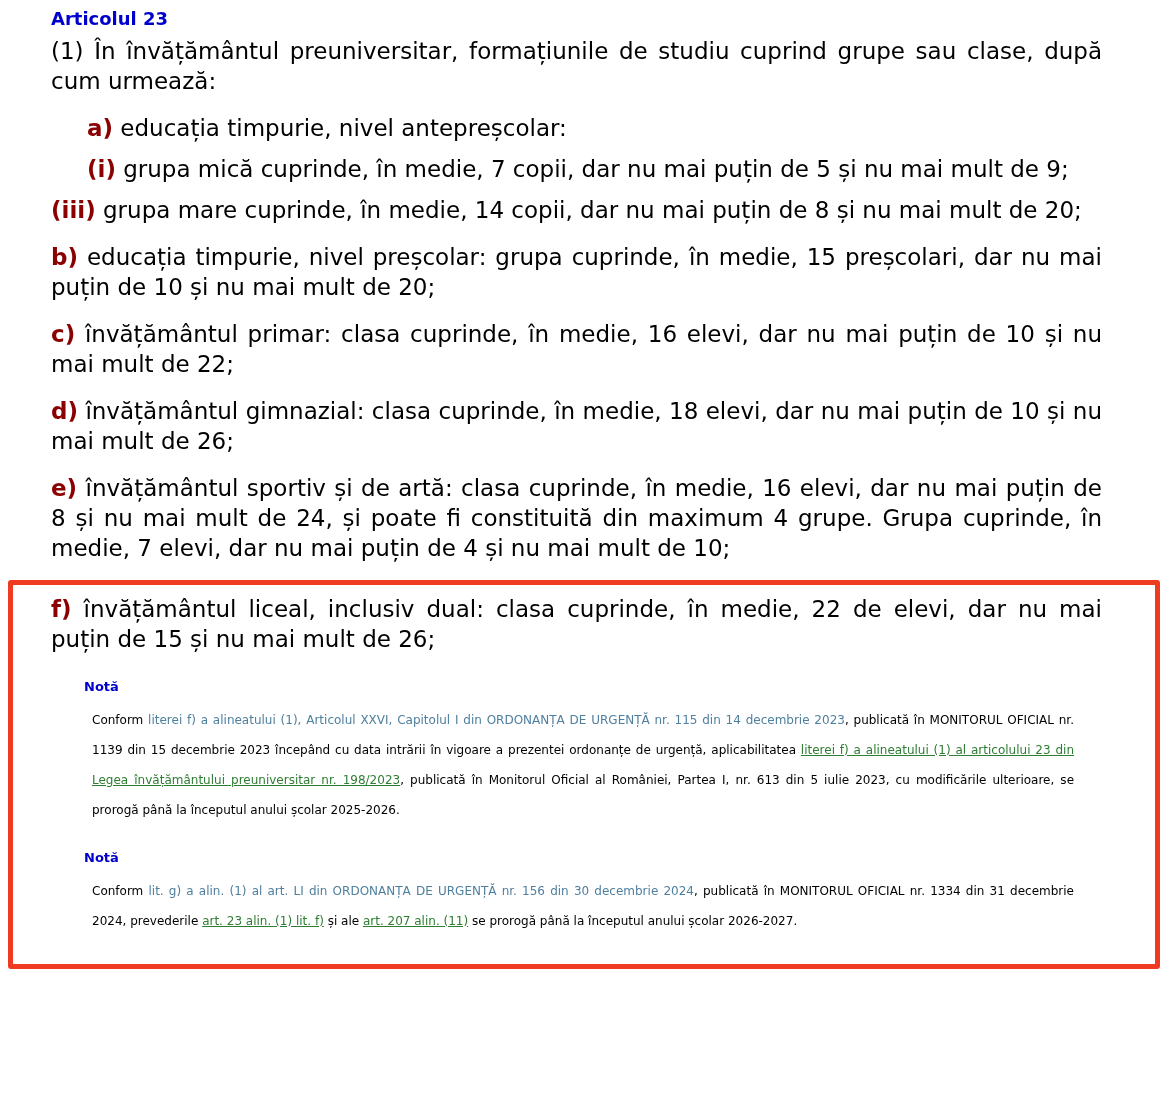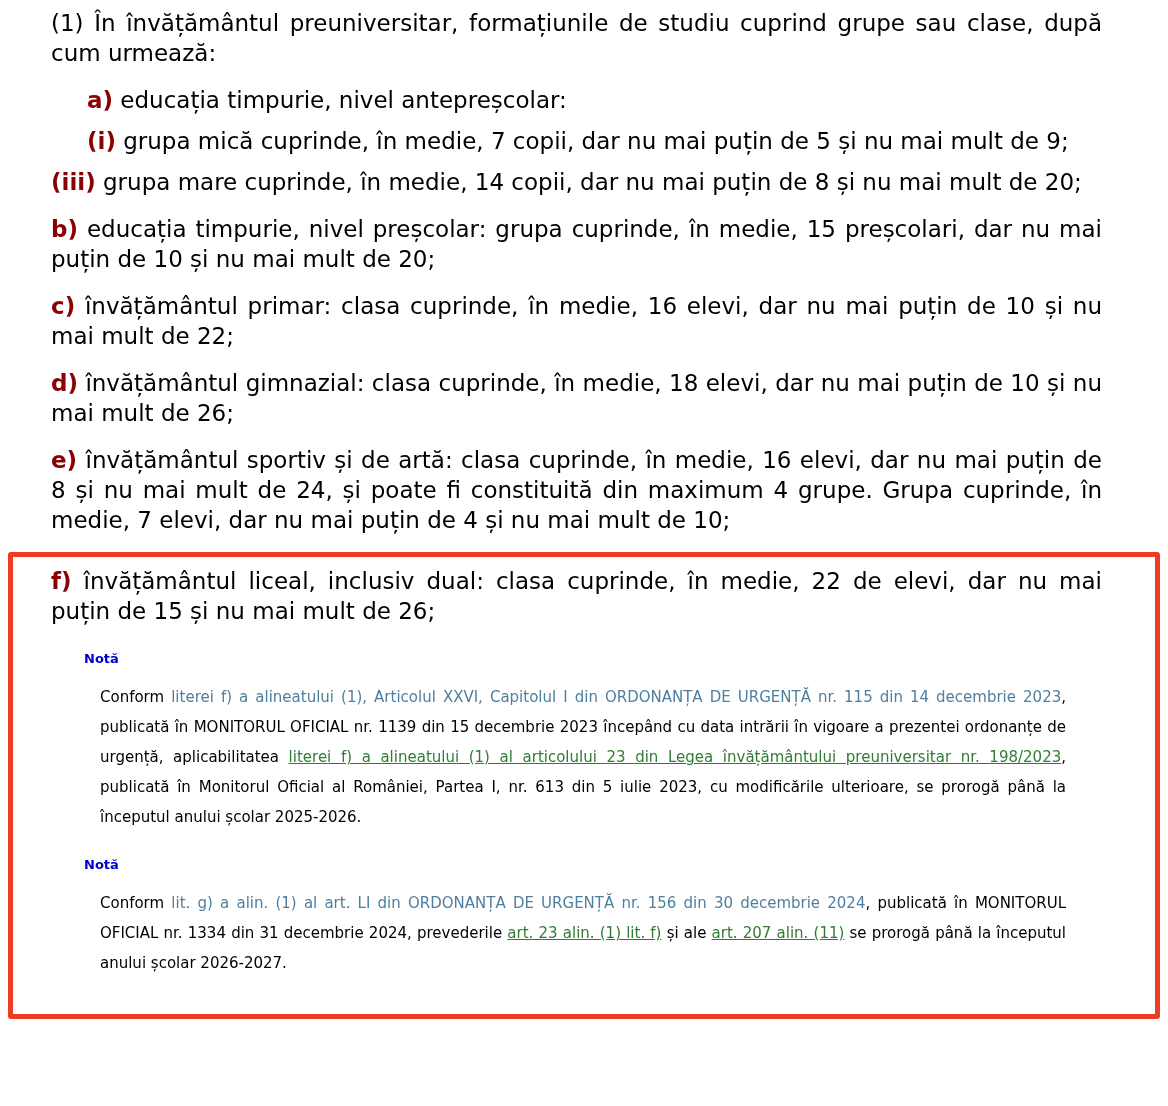--- a/index.html
+++ b/index.html
@@ -33,33 +33,34 @@
   }
   .hl-box .body-par { margin-bottom: 0; }
   .note { margin: 25px 20px 0 33px; }
   .note-h {
     font-size: 13px;
     font-weight: bold;
     color: #0000cc;
     margin: 0 0 11px 0;
   }
   .note-body {
-    font-size: 15px;
+    font-size: 12px;
     line-height: 30px;
     text-align: justify;
-    margin: 16px;
+    margin: 8px;
   }
   .link-act { color: #4e7f9e; text-decoration: none; cursor: pointer; }
   .link-ref { color: #2e7d32; text-decoration: underline; cursor: pointer; }
 </style>
 </head>
 <body>
 
 <div class="page">
 
+  <h2 class="art-title">Articolul 23</h2>
 
   <p class="body-par">(1) În învățământul preuniversitar, formațiunile de studiu cuprind grupe sau clase, după cum urmează:</p>
 
   <p class="body-par sub"><span class="marker">a)</span><span> educația timpurie, nivel antepreșcolar:</span></p>
 
   <p class="body-par sub"><span class="marker">(i)</span><span> grupa mică cuprinde, în medie, 7 copii, dar nu mai puțin de 5 și nu mai mult de 9;</span></p>
 
 
   <p class="body-par"><span class="marker">(iii)</span><span> grupa mare cuprinde, în medie, 14 copii, dar nu mai puțin de 8 și nu mai mult de 20;</span></p>
 

